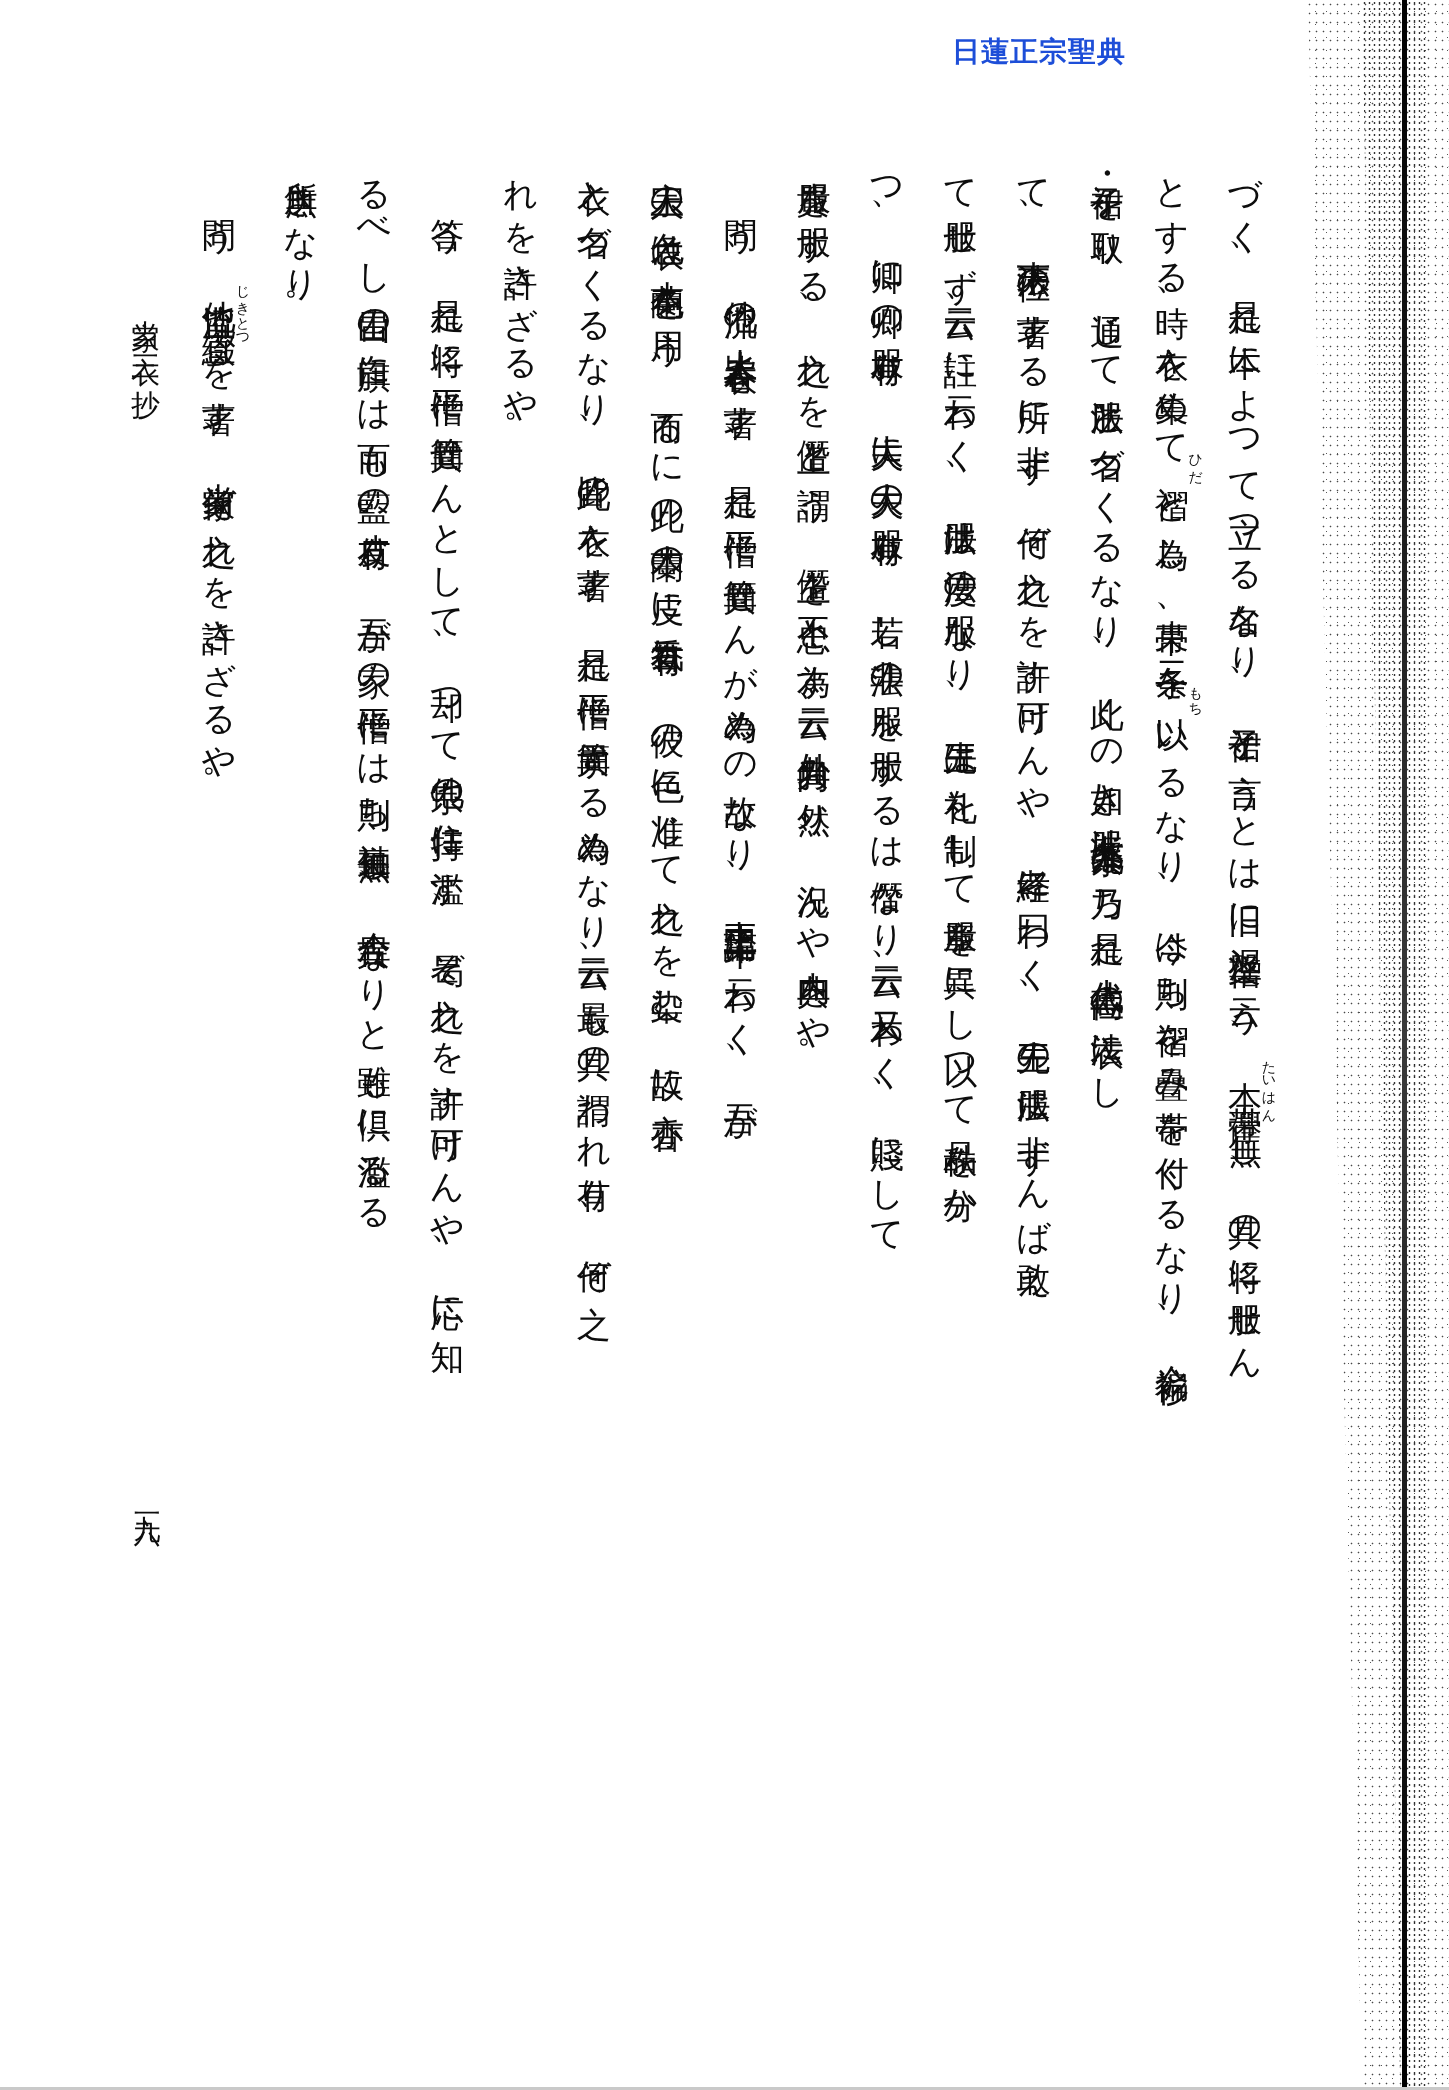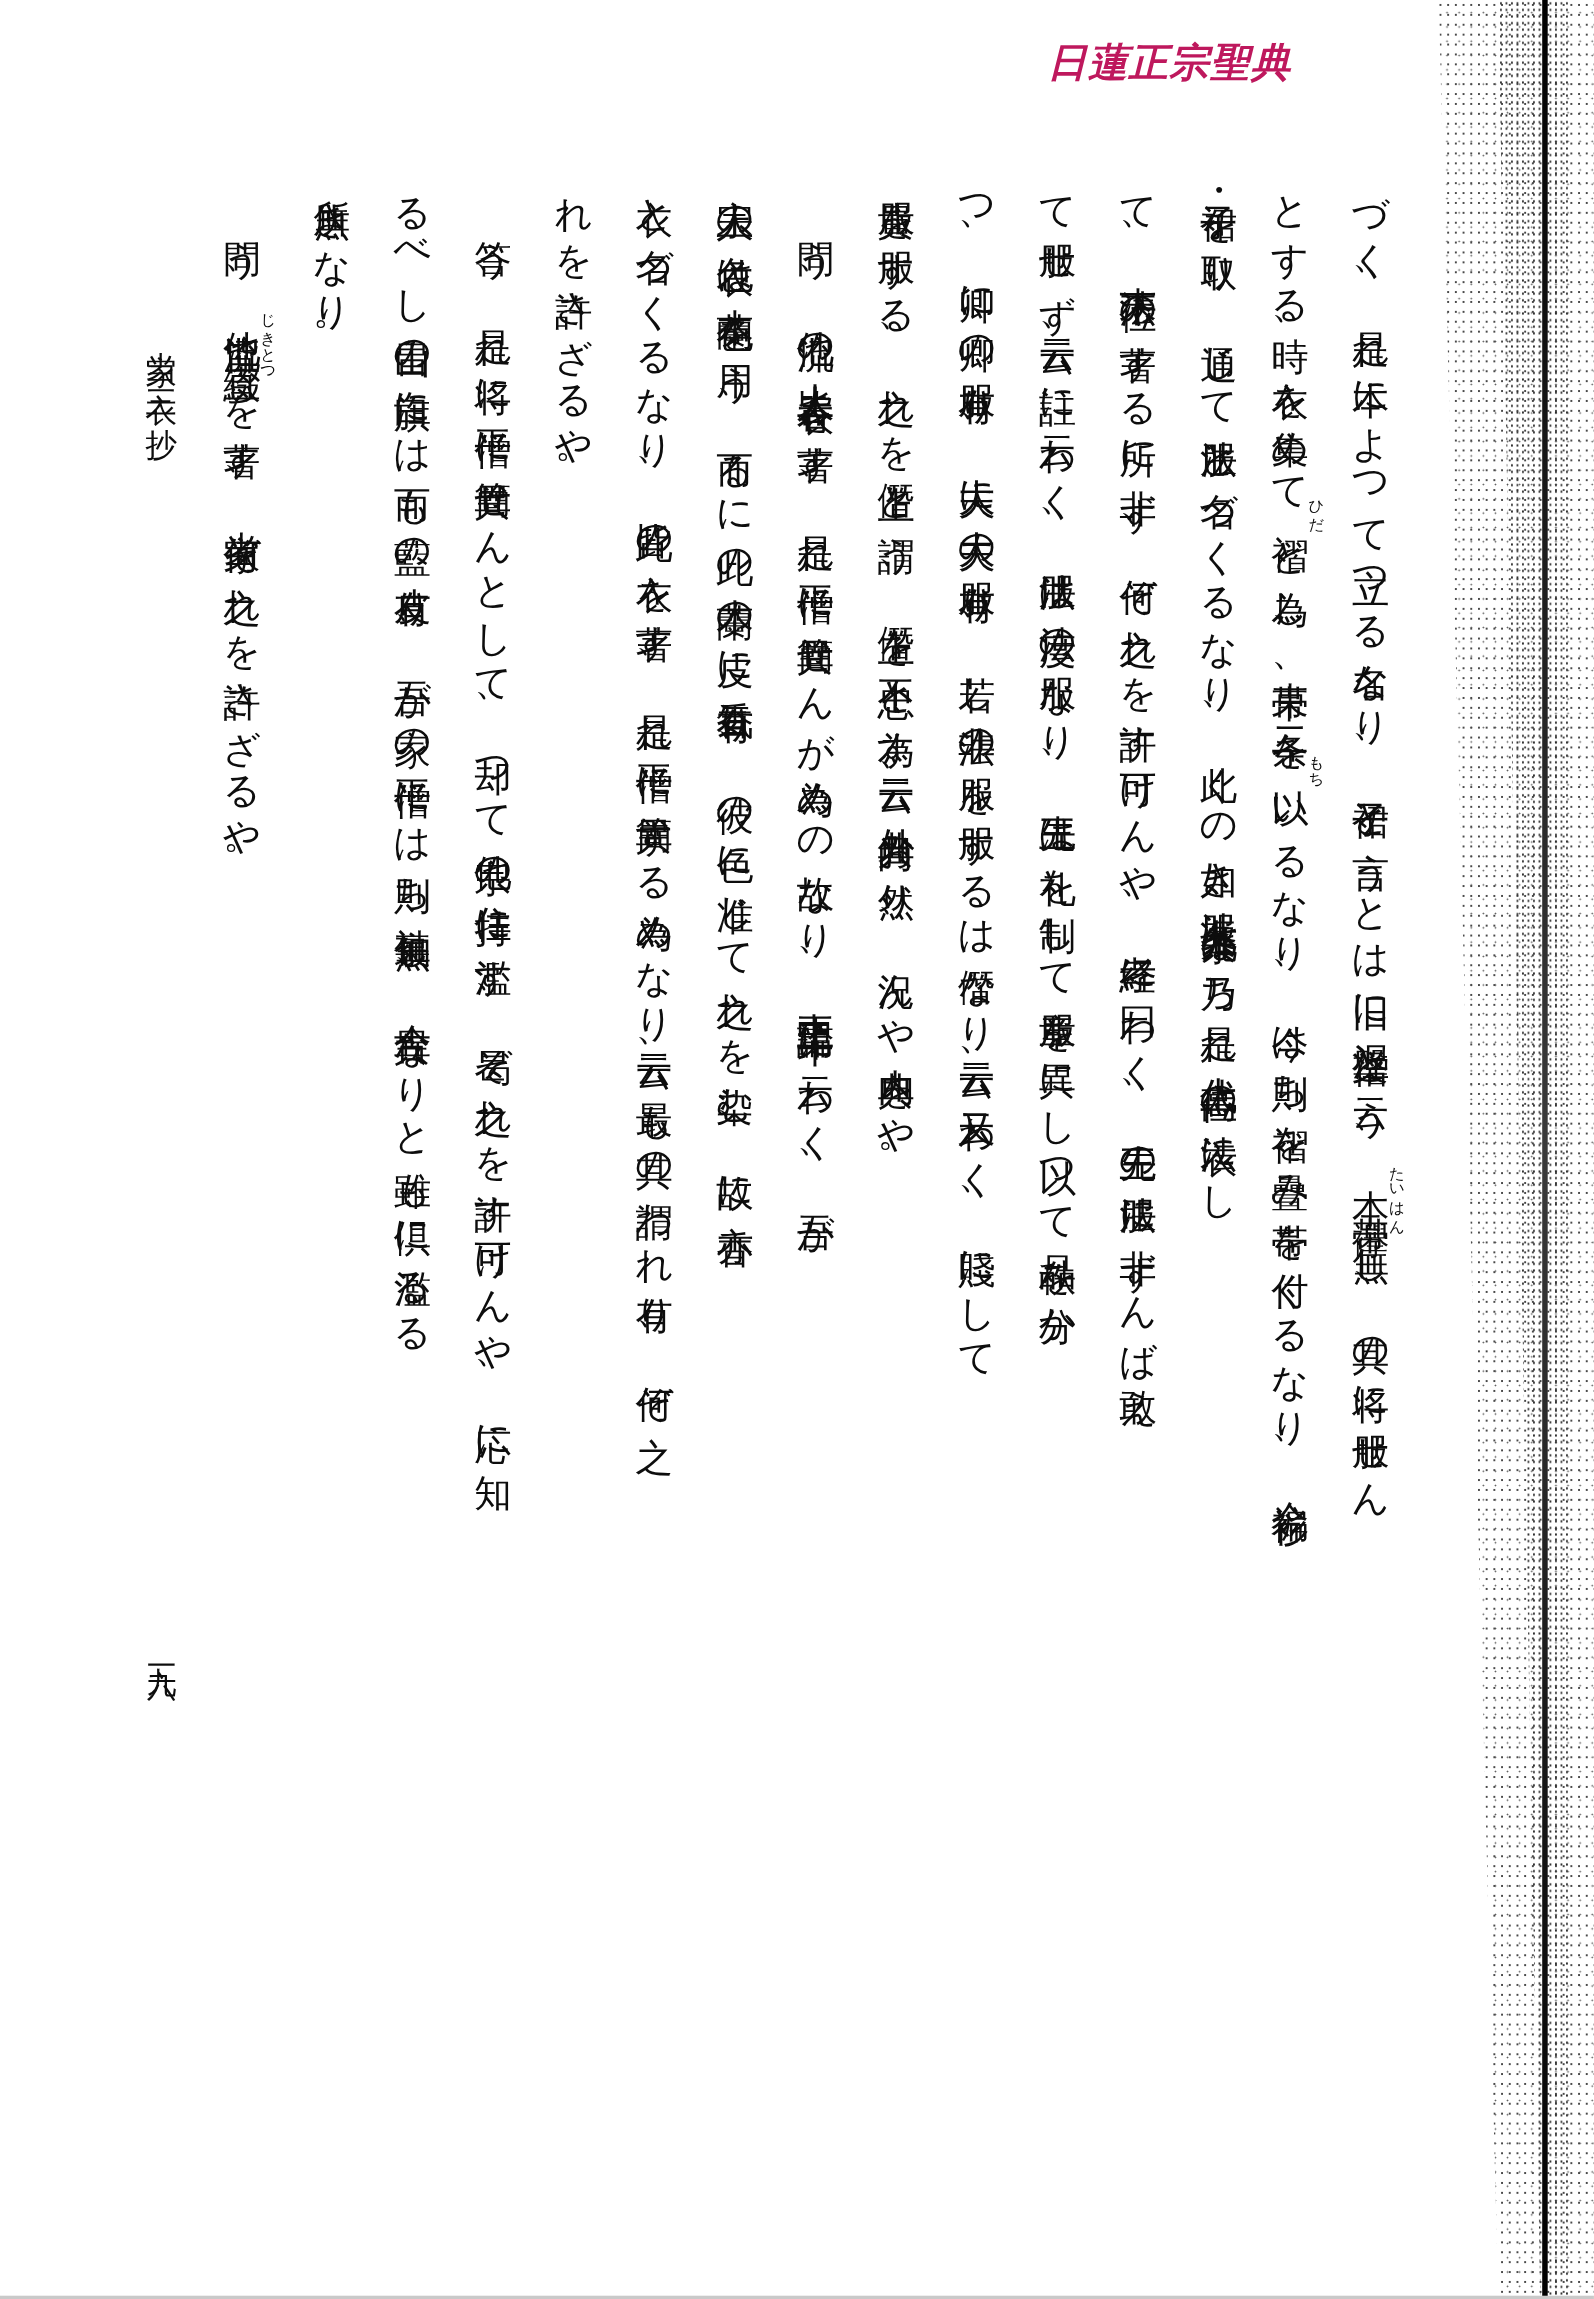--- a/index.html
+++ b/index.html
@@ -7,23 +7,22 @@
     width:1449px;height:2090px;position:relative;overflow:hidden;
     background:#ffffff;
     font-family:"Liberation Serif","DejaVu Serif",serif;
   }
   .page{position:absolute;inset:0;background:#ffffff;}
 
   
   #header-title{
     position:absolute;left:952px;top:33px;
     font-family:"Liberation Sans","DejaVu Sans",sans-serif;
-    font-weight:700;font-size:36px;letter-spacing:1px;color:#be185d;
+    font-weight:700;font-size:28px;letter-spacing:1px;color:#1d4ed8;
     white-space:nowrap;
-    font-style:italic;
   }
 
   
   #text-block{
     position:absolute;top:155px;right:173px;height:1720px;
     writing-mode:vertical-rl;-webkit-writing-mode:vertical-rl;
     font-size:34px;letter-spacing:3px;color:#0d0d0d;
     text-align:left;
   }
   .col{block-size:73.3px;}           

